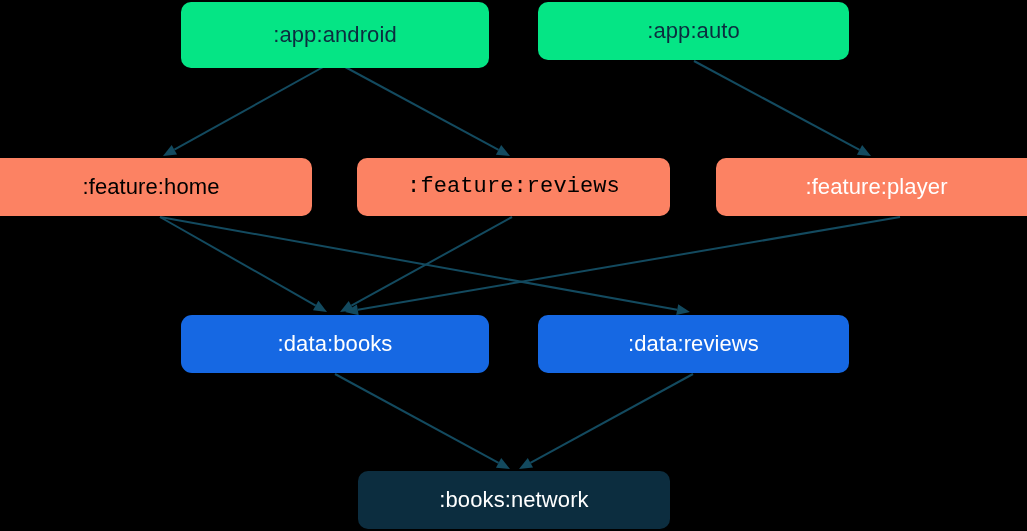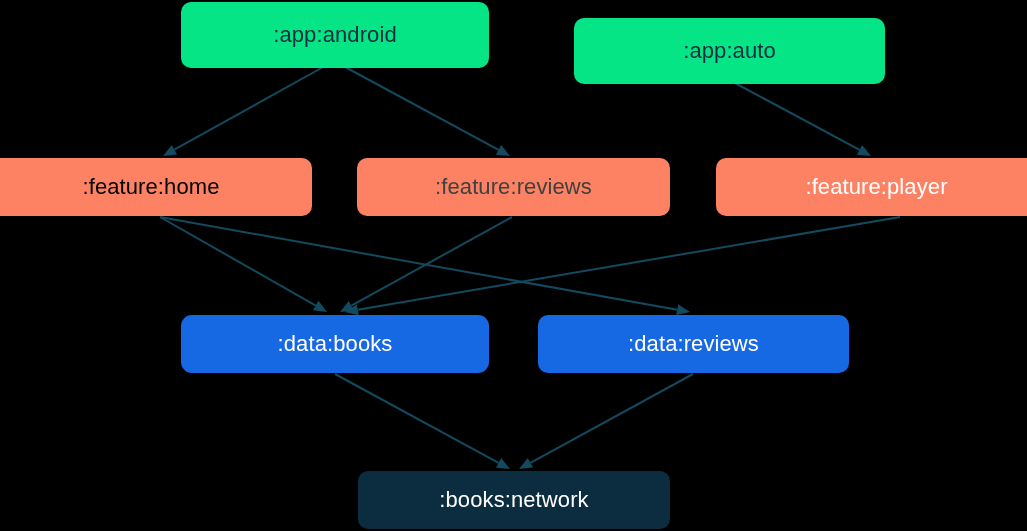--- a/index.html
+++ b/index.html
@@ -80,28 +80,28 @@
       <g>
         <line x1="693" y1="374" x2="530.410135453352" y2="462.77032834443423" stroke="#134a5f" stroke-width="2"></line>
         <polygon points="519,469 527.7745051375358,457.94296334493913 533.0457657691683,467.59769334392934" fill="#134a5f"></polygon>
       </g>
     </svg>
 
   <div id="node-layer">
       <div class="node" style="left: 181px; top: 2px; width: 308px; height: 66px; background: rgb(5, 229, 133);">
         <span class="node-label" style="color: rgb(12, 45, 63);">:app:android</span>
       </div>
-      <div class="node" style="left: 538px; top: 18px; width: 311px; height: 66px; background: rgb(5, 229, 133); margin-left: 36px;">
+      <div class="node" style="left: 538px; top: 2px; width: 311px; height: 58px; background: rgb(5, 229, 133);">
         <span class="node-label" style="color: rgb(12, 45, 63);">:app:auto</span>
       </div>
       <div class="node" style="left: -10px; top: 158px; width: 322px; height: 58px; background: rgb(252, 130, 99);">
         <span class="node-label" style="color: #000000;">:feature:home</span>
       </div>
       <div class="node" style="left: 357px; top: 158px; width: 313px; height: 58px; background: rgb(252, 130, 99);">
-        <span class="node-label" style="color: #404040;">:feature:reviews</span>
+        <span class="node-label" style="color: #000000; font-family: Liberation Mono, monospace;">:feature:reviews</span>
       </div>
       <div class="node" style="left: 716px; top: 158px; width: 321px; height: 58px; background: rgb(252, 130, 99);">
         <span class="node-label" style="color: rgb(255, 255, 255);">:feature:player</span>
       </div>
       <div class="node" style="left: 181px; top: 315px; width: 308px; height: 58px; background: rgb(22, 104, 227); border-radius: 11px;">
         <span class="node-label" style="color: rgb(255, 255, 255);">:data:books</span>
       </div>
       <div class="node" style="left: 538px; top: 315px; width: 311px; height: 58px; background: rgb(22, 104, 227);">
         <span class="node-label" style="color: rgb(255, 255, 255);">:data:reviews</span>
       </div>

